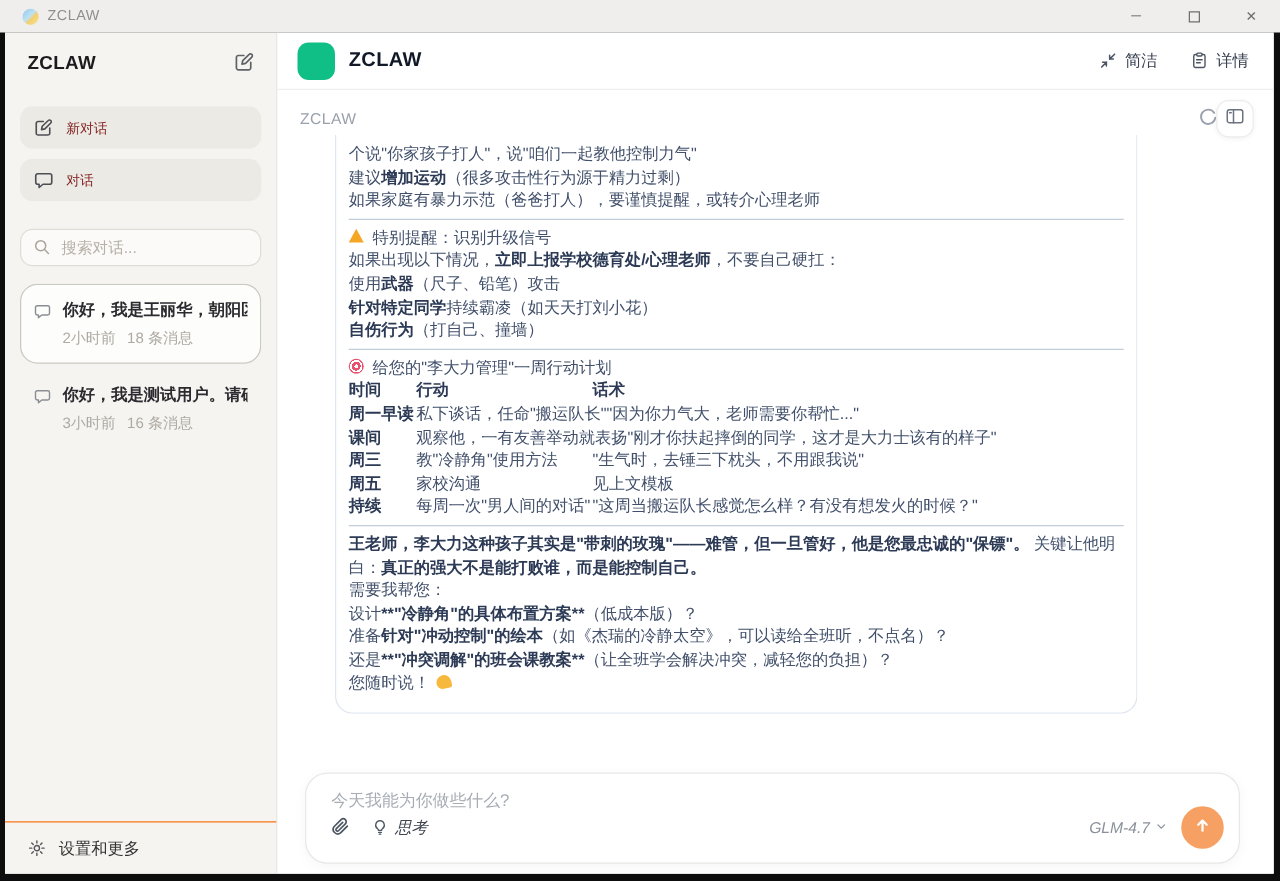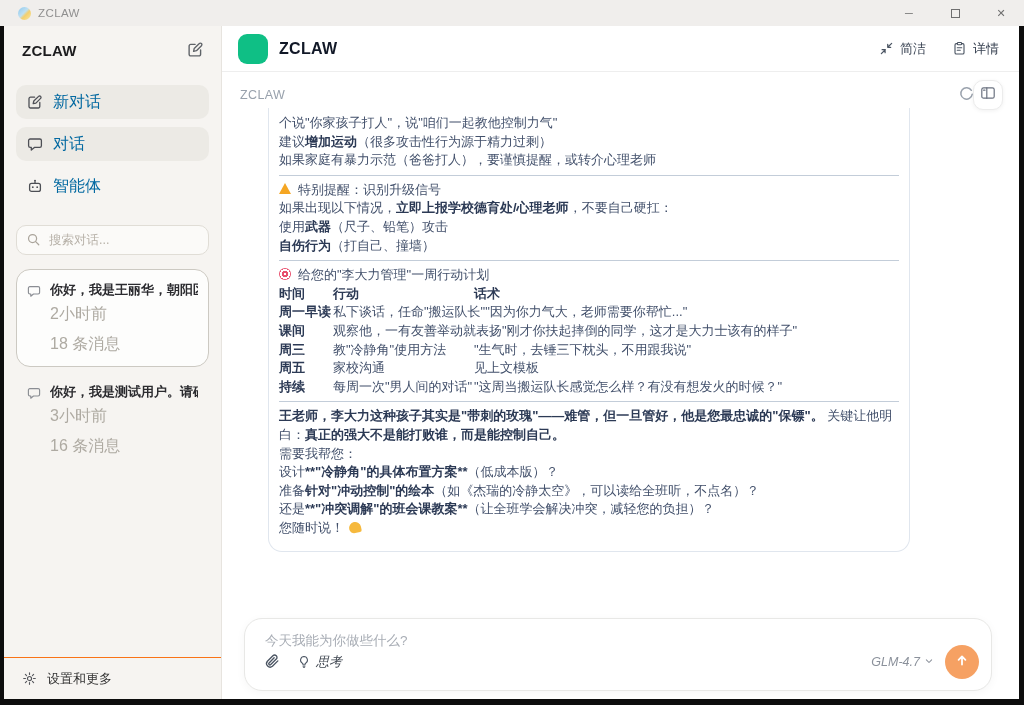--- a/index.html
+++ b/index.html
@@ -25,40 +25,40 @@
 
   
   .sidebar { width:218px; height:100%; background:#f6f4f1; border-right:1px solid #e7e4df;
              display:flex; flex-direction:column; flex:none; }
   .sb-header { display:flex; align-items:center; justify-content:space-between; padding:15px 16px 0 18px; }
   .sb-title { font-size:15px; font-weight:700; color:#1c1c1e; letter-spacing:.3px; }
   .sb-compose { color:#5f6368; width:18px; height:18px; }
   .sb-compose svg { width:17px; height:17px; }
   .sb-menu { margin:26px 12px 0 12px; }
   .menu-item { display:flex; align-items:center; gap:10px; height:34px; padding:0 11px;
-               border-radius:10px; margin-bottom:8px; font-size:16px; color:#0369a1; }
+               border-radius:10px; margin-bottom:8px; font-size:11px; color:#7f1d1d; }
   .menu-item.active { background:#eceae5; }
   .menu-item .mi { width:16px; height:16px; color:#4d4f55; flex:none; }
   .menu-item .mi svg { width:16px; height:16px; }
   .sb-search { margin:14px 12px 0 12px; position:relative; }
   .sb-search .si { position:absolute; left:10px; top:7px; width:15px; height:15px; color:#aaa49b; }
   .sb-search .si svg{ width:15px; height:15px; }
   .sb-search input { width:100%; height:30px; border:1px solid #e0ddd6; border-radius:10px;
                      background:#fbfaf8; padding:0 10px 0 32px; font-size:12.5px; color:#444;
                      outline:none; font-family:inherit; }
   .sb-search input::placeholder { color:#b6b0a7; }
   .sb-convs { margin:14px 12px 0 12px; flex:1; overflow:hidden; }
   .conv-item { display:flex; gap:9px; padding:11px 10px; border-radius:14px; border:1px solid transparent;
                margin-bottom:4px; }
   .conv-item.selected { background:#fdfdfc; border-color:#ccc9c2; }
   .conv-icon { width:14px; height:14px; color:#8a8d93; margin-top:3px; flex:none; }
   .conv-icon svg { width:14px; height:14px; }
   .conv-body { min-width:0; }
   .conv-title { font-size:13px; font-weight:700; color:#2b2b2f; white-space:nowrap; overflow:hidden; }
-  .conv-meta { margin-top:5px; font-size:16px; color:#aeaaa2; display:flex; gap:9px;flex-direction:column; }
+  .conv-meta { margin-top:5px; font-size:12px; color:#aeaaa2; display:flex; gap:9px; }
   .sb-footer { border-top:1px solid #f97316; height:42px; display:flex; align-items:center; gap:10px;
                padding:0 18px; font-size:13px; color:#333; }
   .sb-footer .fi { width:15px; height:15px; color:#55575c; }
   .sb-footer .fi svg { width:15px; height:15px; }
 
   
   .main { flex:1; display:flex; flex-direction:column; min-width:0; background:#fff; }
   .main-header { height:46px; border-bottom:1px solid #eeeeee; display:flex; align-items:center;
                  padding:0 20px 0 16px; flex:none; }
   .brand { display:flex; align-items:center; gap:11px; }
@@ -160,30 +160,20 @@
                 <path d="M13.6 2.4a1.4 1.4 0 0 1 0 2L8.9 9.1l-2.7.6.6-2.7 4.8-4.6a1.4 1.4 0 0 1 2 0z"></path>
               </svg></span>
             <span>新对话</span>
           </div>
           <div class="menu-item active">
             <span class="mi"><svg viewBox="0 0 16 16" fill="none" stroke="currentColor" stroke-width="1.3" stroke-linejoin="round">
                 <path d="M3.2 3h9.6c.9 0 1.6.7 1.6 1.6v5.2c0 .9-.7 1.6-1.6 1.6H7.4L4.3 14v-2.6H3.2c-.9 0-1.6-.7-1.6-1.6V4.6C1.6 3.7 2.3 3 3.2 3z"></path>
               </svg></span>
             <span>对话</span>
           </div>
-          <div class="menu-item">
-            <span class="mi"><svg viewBox="0 0 16 16" fill="none" stroke="currentColor" stroke-width="1.3">
-                <rect x="2.6" y="5.4" width="10.8" height="8" rx="2"></rect>
-                <path d="M8 5.4V3.6"></path>
-                <circle cx="8" cy="2.8" r="1" fill="currentColor" stroke="none"></circle>
-                <circle cx="5.8" cy="9.2" r="0.9" fill="currentColor" stroke="none"></circle>
-                <circle cx="10.2" cy="9.2" r="0.9" fill="currentColor" stroke="none"></circle>
-              </svg></span>
-            <span>智能体</span>
-          </div>
         </div>
       <div class="sb-search">
         <span class="si"><svg viewBox="0 0 16 16" fill="none" stroke="currentColor" stroke-width="1.3" stroke-linecap="round">
               <circle cx="7" cy="7" r="4.3"></circle>
               <path d="M10.3 10.3 13.6 13.6"></path>
             </svg></span>
         <input placeholder="搜索对话..." style="">
       </div>
       <div class="sb-convs" id="sb-convs">
           <div class="conv-item selected">
@@ -258,20 +248,21 @@
         </span>
 
         <div class="msg-card" id="msg-card">
             <div class="msg"><span>个说"你家孩子打人"，说"咱们一起教他控制力气"</span></div>
             <div class="msg"><span>建议</span><span class="b">增加运动</span><span>（很多攻击性行为源于精力过剩）</span></div>
             <div class="msg"><span>如果家庭有暴力示范（爸爸打人），要谨慎提醒，或转介心理老师</span></div>
             <div class="msg-hr"></div>
             <div class="msg"><span class="warning-icon"></span><span>特别提醒：识别升级信号</span></div>
             <div class="msg"><span>如果出现以下情况，</span><span class="b">立即上报学校德育处/心理老师</span><span>，不要自己硬扛：</span></div>
             <div class="msg"><span>使用</span><span class="b">武器</span><span>（尺子、铅笔）攻击</span></div>
+            <div class="msg"><span class="b">针对特定同学</span><span>持续霸凌（如天天打刘小花）</span></div>
             <div class="msg"><span class="b">自伤行为</span><span>（打自己、撞墙）</span></div>
             <div class="msg-hr"></div>
             <div class="msg"><span class="target-icon"></span><span>给您的"李大力管理"一周行动计划</span></div>
             <div class="msg-row hdr">
               <span class="c1">时间</span>
               <span class="c2">行动</span>
               <span class="c3">话术</span>
             </div>
             <div class="msg-row">
               <span class="c1">周一早读</span>

